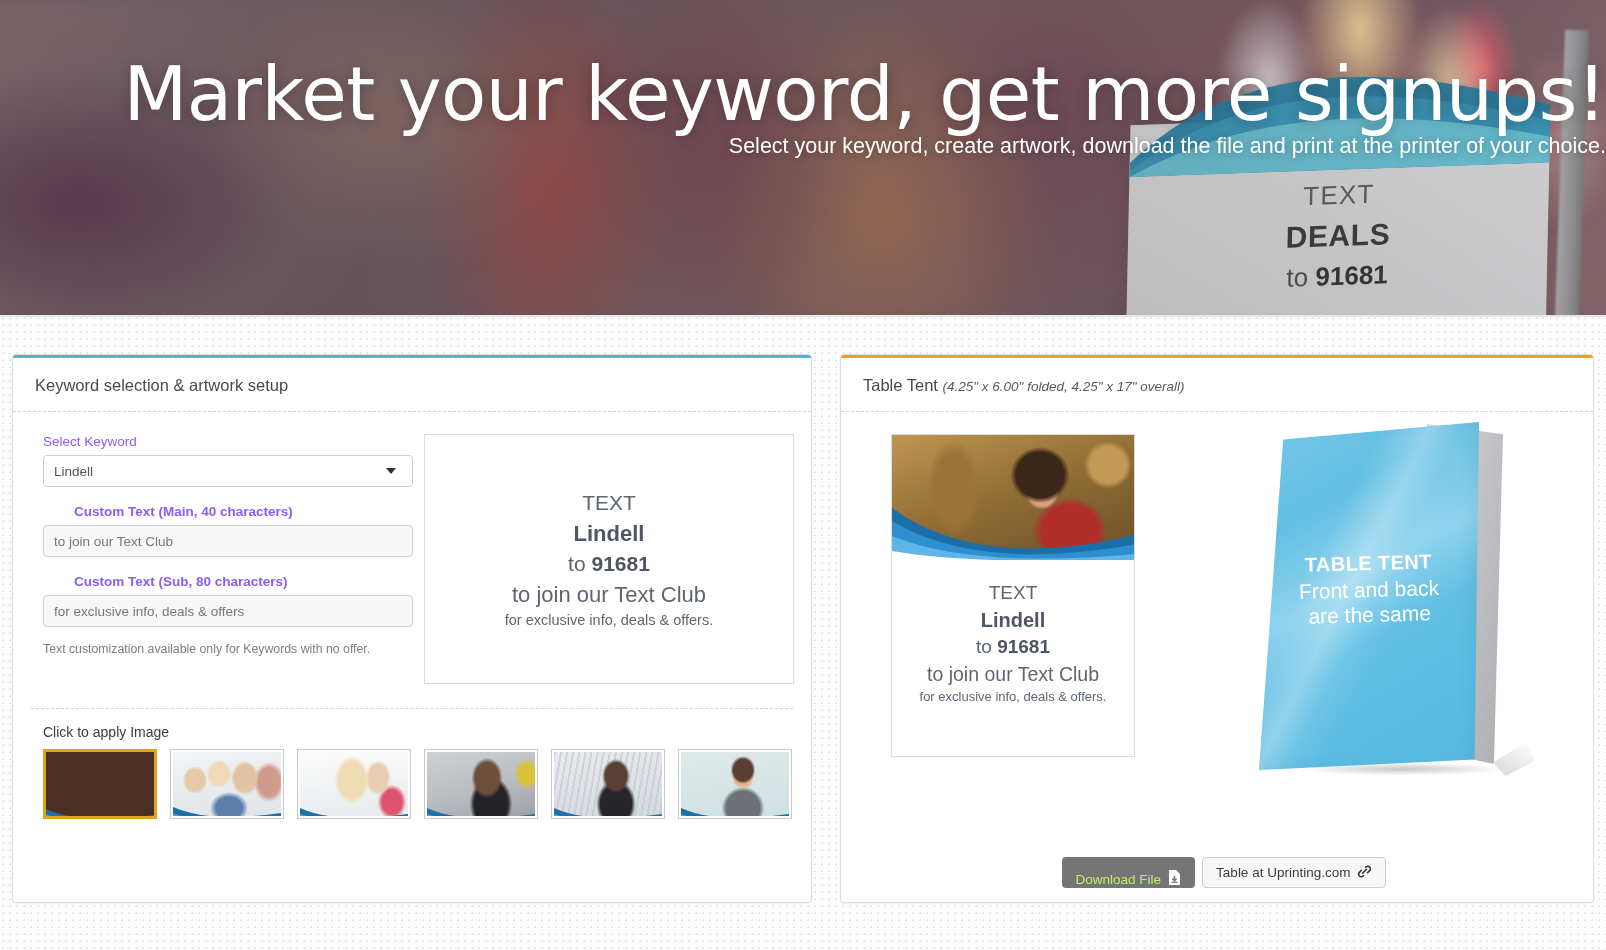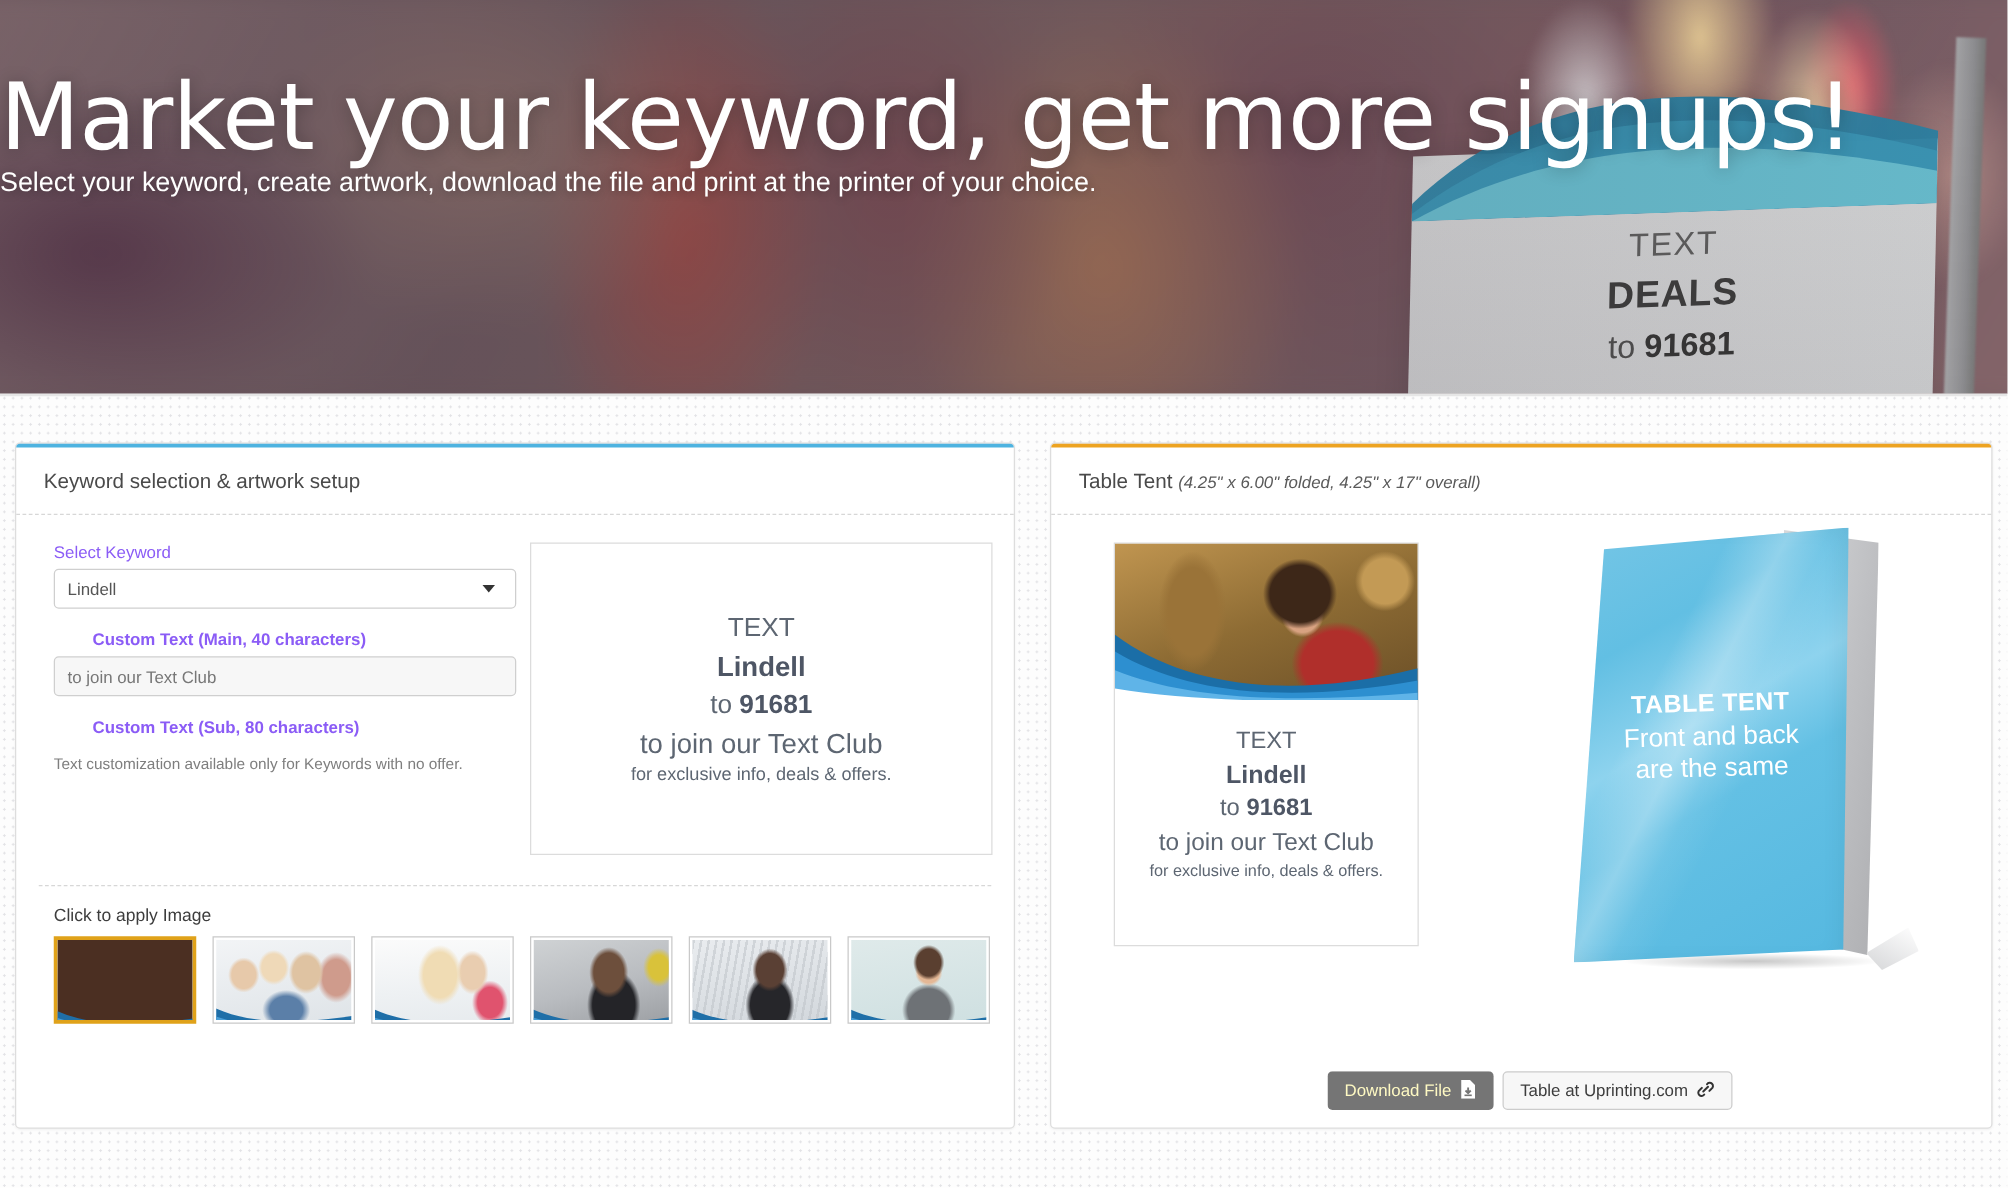--- a/index.html
+++ b/index.html
@@ -70,21 +70,21 @@
   .hs-l2 { font-size:30px; font-weight:bold; letter-spacing:.6px; margin-top:8px; color:#3c3c3c; }
   .hs-l3 { font-size:26px; margin-top:8px; color:#4d4d4d; }
   .hs-l3 b { font-weight:bold; color:#353535; }
 
   .hero-overlay {
     position:absolute; inset:0;
     background:linear-gradient(90deg, rgba(60,40,50,.20) 0%, rgba(60,40,50,.10) 60%, rgba(60,40,50,0) 100%);
   }
   .hero-copy {
     position:absolute; left:0; top:0; width:1606px;
-    text-align:left; color:#fff;
+    text-align:right; color:#fff;
     padding-top:56px;
   }
   .hero-title {
     font-size:74px; line-height:1.05; font-weight:normal;
     margin:0; letter-spacing:-0.5px;
     text-shadow:0 1px 14px rgba(0,0,0,.28);
     font-family:"DejaVu Sans", sans-serif;
   }
   .hero-sub {
     font-size:21.5px; font-weight:normal;
@@ -281,21 +281,21 @@
     position:absolute; left:0; bottom:14px; width:766px;
     display:flex; justify-content:center; gap:7px;
   }
   .btn {
     height:31px; padding:0 13px;
     border-radius:4px; font-size:13.5px;
     display:inline-flex; align-items:center; gap:7px;
     cursor:pointer; font-family:"Liberation Sans", sans-serif;
     border:1px solid transparent;
   }
-  .btn-dl { background:#757575; color:#fef9c3; }
+  .btn-dl { background:#757575; color:#bef264;align-items:flex-end; }
   .btn-order { background:#f7f7f7; color:#3d3d3d; border:1px solid #ccc; }
   .ic { display:inline-block; line-height:1; }
 </style>
 </head>
 <body>
 
 <div class="hero">
   <div class="hero-photo-base"></div>
   <div class="hero-girl"></div>
 
@@ -343,20 +343,21 @@
             </select>
             <span class="caret"></span>
           </div>
 
           <div class="field-gap"></div>
           <div class="field-label strong">Custom Text (Main, 40 characters)</div>
           <input class="txt" type="text" value="to join our Text Club" style="">
 
           <div class="field-gap"></div>
           <div class="field-label strong">Custom Text (Sub, 80 characters)</div>
+          <input class="txt" type="text" value="for exclusive info, deals &amp; offers" style="">
 
           <div class="hint">Text customization available only for Keywords with no offer.</div>
         </div>
 
         <div class="preview-col">
           <div class="preview-box">
             <div class="pv-l1">TEXT</div>
             <div class="pv-l2">Lindell</div>
             <div class="pv-l3"><span>to </span><b>91681</b></div>
             <div class="pv-l4">to join our Text Club</div>

